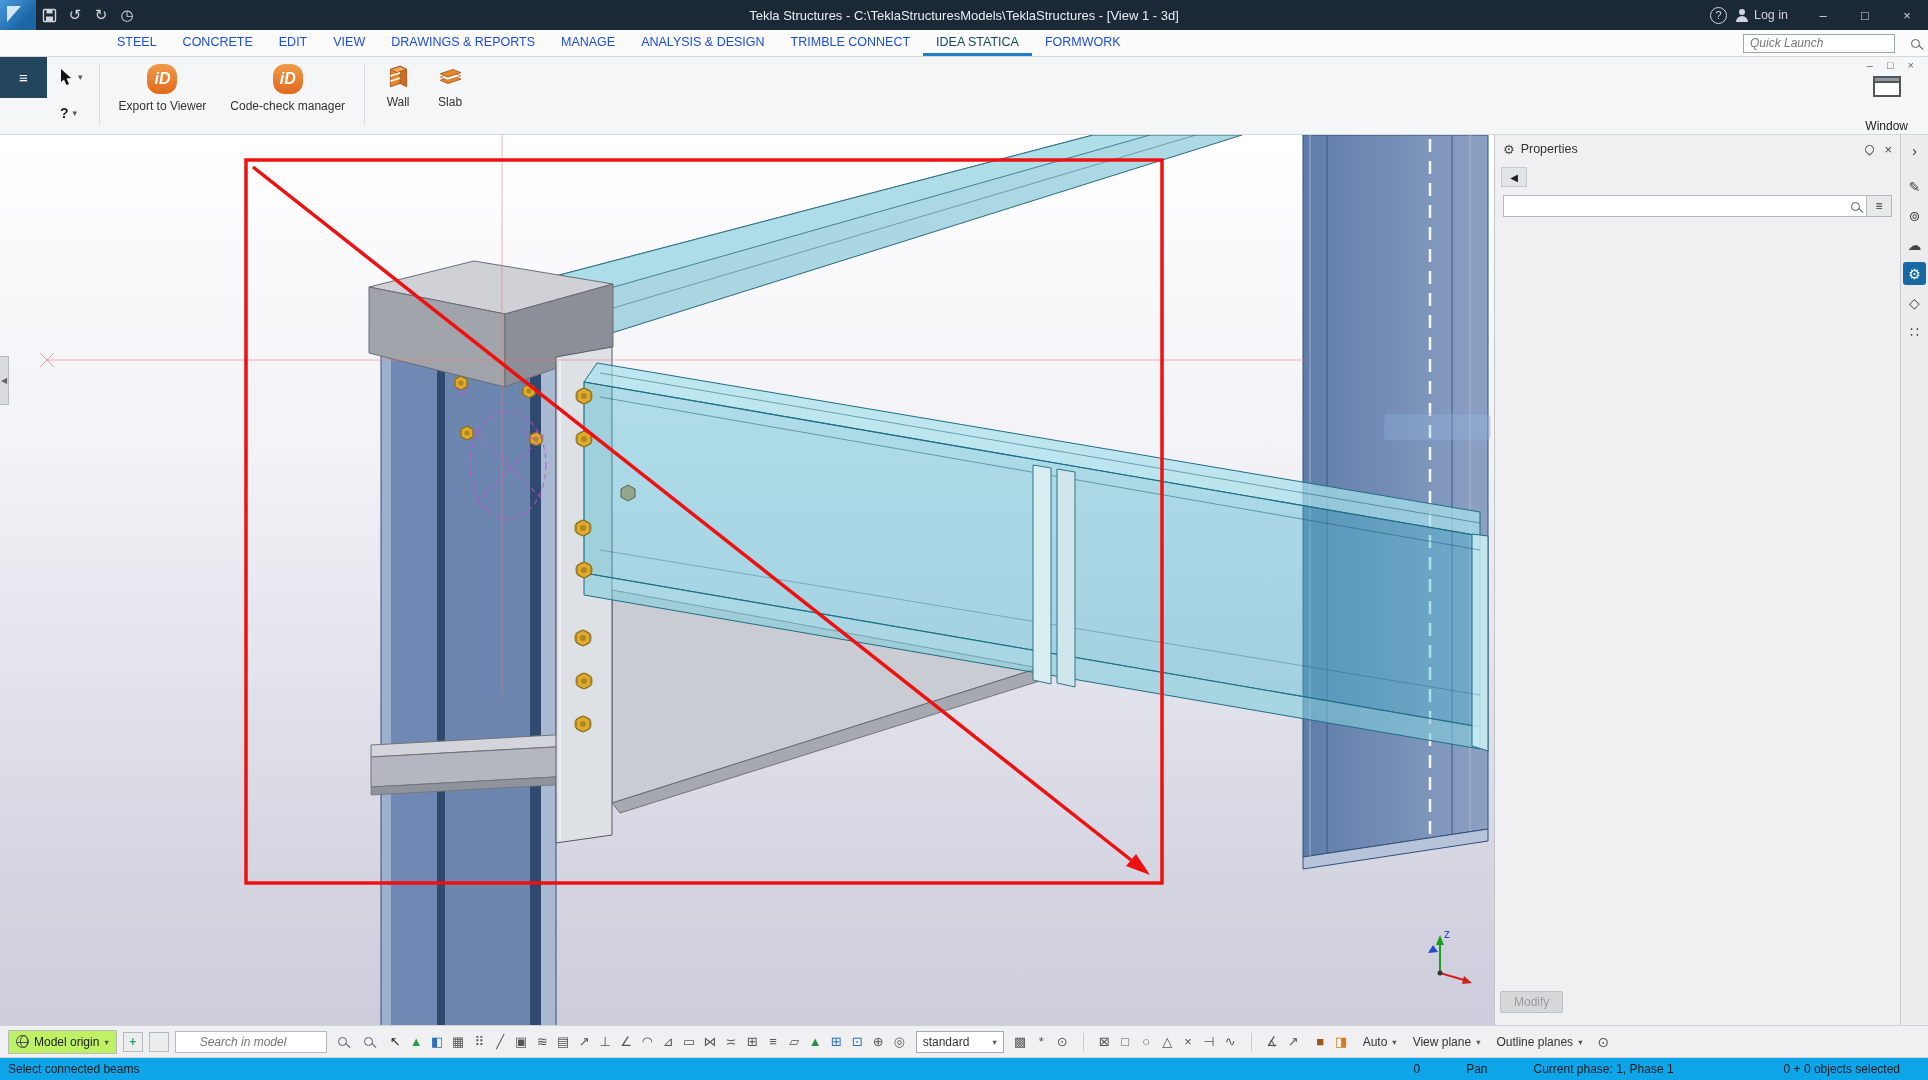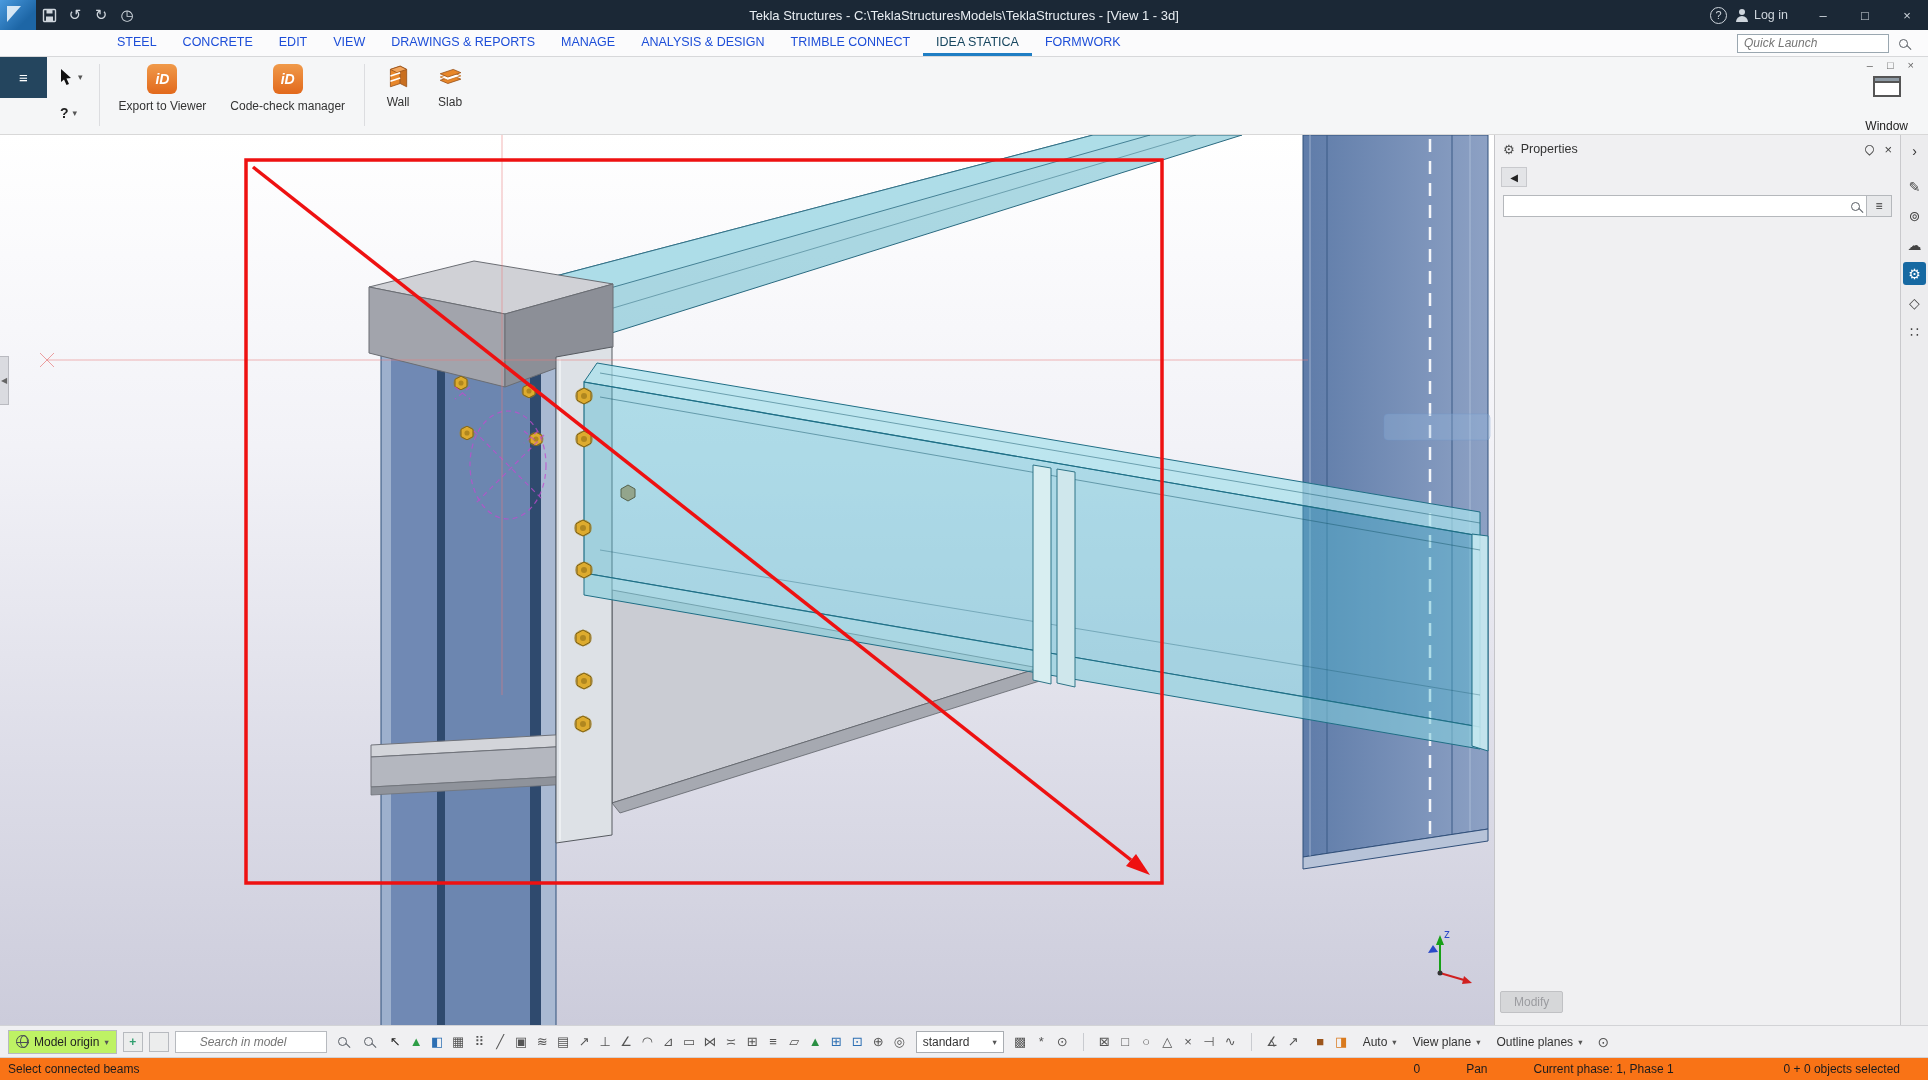--- a/index.html
+++ b/index.html
@@ -19,35 +19,35 @@
   .person { width:14px; height:13px; position:relative; margin-right:5px; }
   .person::before { content:""; position:absolute; left:4px; top:0; width:6px; height:6px; border-radius:50%; background:#cfd6dd; }
   .person::after { content:""; position:absolute; left:1px; bottom:0; width:12px; height:6px; border-radius:6px 6px 0 0; background:#cfd6dd; }
   .login { font-size:12.5px; margin-right:14px; }
   .win-btn { width:42px; height:30px; display:flex; align-items:center; justify-content:center; font-size:13px; color:#cfd6dd; }
 
   
   .tab-bar { height:27px; background:#fbfbfc; border-bottom:1px solid #d7d8da; display:flex; align-items:stretch; padding-left:104px; flex:0 0 auto; }
   .tab { display:flex; align-items:center; padding:0 13px; font-size:12.5px; color:#1d4ed8; border-bottom:3px solid transparent; cursor:default; white-space:nowrap; }
   .tab.active { color:#17465f; border-bottom-color:var(--accent-blue,#1f7ec4); }
-  .ql-wrap { margin-left:auto; display:flex; align-items:center; gap:10px; padding-right:20px;justify-content:flex-end; }
+  .ql-wrap { margin-left:auto; display:flex; align-items:center; gap:16px; padding-right:8px;justify-content:flex-end; }
   .ql-input { width:152px; height:19px; border:1px solid #9aa7b0; background:#fff; font-style:italic; font-size:12px; color:#555; padding:0 6px; font-family:inherit; }
   .lens { width:9px; height:9px; border:1.6px solid #5a5f66; border-radius:50%; position:relative; display:inline-block; }
   .lens::after { content:""; position:absolute; width:6px; border-top:1.6px solid #5a5f66; transform:rotate(45deg); right:-5px; bottom:-1px; }
 
   
   .ribbon { height:78px; background:#f5f6f7; border-bottom:1px solid #d8d8d8; display:flex; align-items:flex-start; position:relative; flex:0 0 auto; }
   .app-menu { width:47px; height:41px; background:#24455e; color:#fff; font-size:15px; display:flex; align-items:center; justify-content:center; }
   .tools-col { display:flex; flex-direction:column; padding:4px 4px 0 8px; gap:4px; }
   .tool-btn { height:32px; display:flex; align-items:center; gap:4px; padding:0 5px; font-size:14px; color:#222; }
   .tool-caret { font-size:9px; color:#555; }
   .rib-sep { width:1px; background:#dcdde0; height:62px; margin:7px 7px 0; }
   .rib-btn { display:flex; flex-direction:column; align-items:center; gap:5px; padding:7px 12px 0; min-width:70px; }
   .rib-btn .lbl { font-size:12px; color:#333; white-space:nowrap; }
-  .idea-ico { width:30px; height:30px; border-radius:6px; background:linear-gradient(#f09a4a,var(--idea-orange,#e2691c)); color:#fff; font-weight:bold; font-style:italic; font-size:14px; display:flex; align-items:center; justify-content:center; }
+  .idea-ico { width:30px; height:30px; border-radius:12px; background:linear-gradient(#f09a4a,var(--idea-orange,#e2691c)); color:#fff; font-weight:bold; font-style:italic; font-size:16px; display:flex; align-items:center; justify-content:center; }
   .rib-right { position:absolute; right:6px; top:0; display:flex; flex-direction:column; align-items:flex-end; }
   .mdi-row { display:flex; gap:14px; padding:2px 8px; font-size:11px; color:#666; }
   .win-group { display:flex; flex-direction:column; align-items:center; gap:20px; padding:2px 14px 0; }
 
   
   .main { flex:1 1 auto; display:flex; min-height:0; }
   .viewport { width:1494px; position:relative; background:#fff; overflow:hidden; }
   .vp-handle { position:absolute; left:0; top:221px; width:9px; height:49px; background:#dadbe0; border:1px solid #b9bac0; border-left:none; font-size:8px; color:#666; display:flex; align-items:center; justify-content:center; }
 
   
@@ -83,21 +83,21 @@
   .sim-input { width:152px; height:22px; border:1px solid #b7babf; background:#fff; font-style:italic; font-size:12px; padding:0 24px; font-family:inherit; color:#555; }
   .lens-btn { width:20px; height:20px; display:flex; align-items:center; justify-content:center; border:1px solid transparent; }
   .tb-host { display:flex; align-items:center; }
   .tbi { width:21px; height:22px; display:flex; align-items:center; justify-content:center; font-size:13px; color:#555; }
   .tb-sep { width:1px; height:18px; background:#c9cbd0; margin:0 4px; }
   .standard-dd { width:88px; height:22px; border:1px solid #a9adb2; background:#fff; display:flex; align-items:center; justify-content:space-between; padding:0 6px; font-size:12px; color:#333; }
   .flat-dd { display:flex; align-items:center; gap:5px; font-size:12px; color:#333; padding:0 5px; white-space:nowrap; }
   .eye-ico { font-size:14px; color:#555; padding:0 4px; }
 
   
-  .statusbar { height:23px; background:#f97316; border-top:1px solid #d2d3d6; display:flex; align-items:center; padding:0 28px 0 8px; font-size:12px; color:#1c1c1e; flex:0 0 auto; }
+  .statusbar { height:23px; background:#0ea5e9; border-top:1px solid #d2d3d6; display:flex; align-items:center; padding:0 28px 0 8px; font-size:12px; color:#1c1c1e; flex:0 0 auto; }
   .status-right { margin-left:auto; display:flex; align-items:center; gap:46px; }
   .status-sel { margin-left:64px; }
 
   svg text { font-family:"Liberation Sans","DejaVu Sans",sans-serif; }
 </style>
 </head>
 <body>
 
 <div class="app">
 

